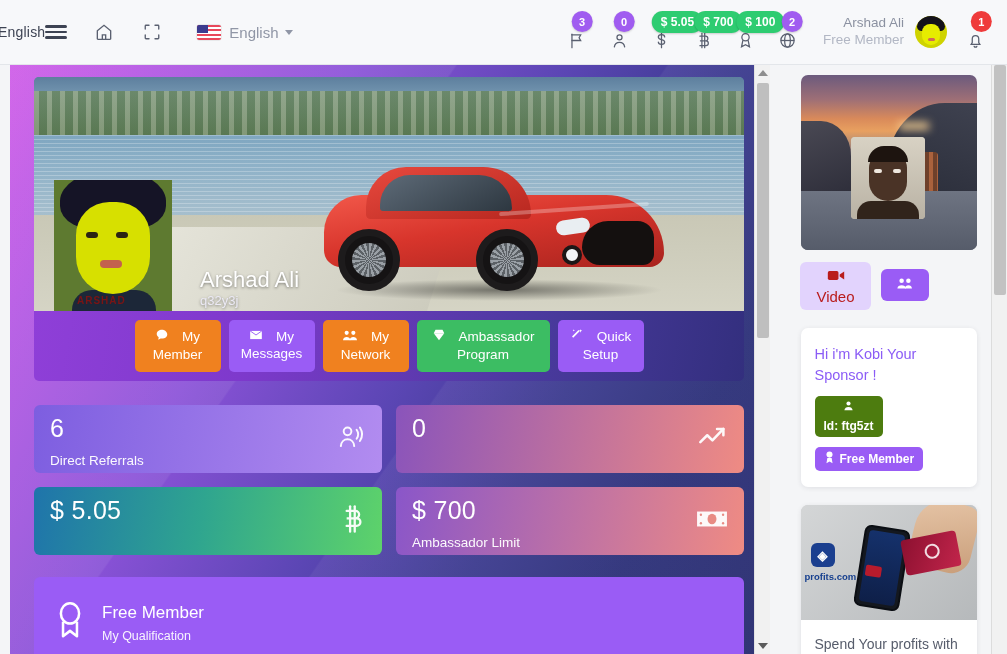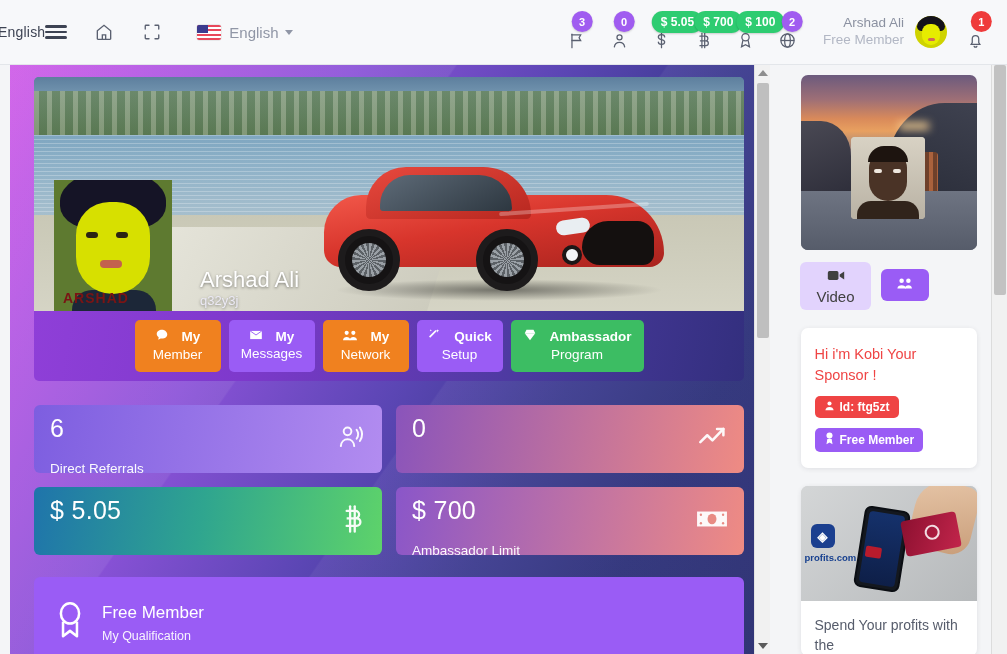--- a/index.html
+++ b/index.html
@@ -176,21 +176,21 @@
     position:absolute; left:20px; top:103px; width:118px; height:132px;
     overflow:hidden; background:#5e7a30;
   }
   .hero-avatar .hr{position:absolute;left:6px;top:-10px;width:106px;height:62px;border-radius:50% 50% 42% 42%;
     background:#151426;}
   .hero-avatar .fc{position:absolute;left:22px;top:22px;width:74px;height:92px;
     border-radius:36px 36px 40px 40px;background:#d7e000;}
   .hero-avatar .ey1,.hero-avatar .ey2{position:absolute;top:52px;width:12px;height:6px;border-radius:6px;background:#2b2413;}
   .hero-avatar .ey1{left:32px;} .hero-avatar .ey2{left:62px;}
   .hero-avatar .mo{position:absolute;left:46px;top:80px;width:22px;height:8px;border-radius:8px;background:#c3614e;}
-  .hero-avatar .nm{position:absolute;left:9px;bottom:6px;font-size:14px;font-weight:700;color:#7a1414;letter-spacing:1px;}
+  .hero-avatar .nm{position:absolute;left:23px;bottom:6px;font-size:10px;font-weight:700;color:#7a1414;letter-spacing:1px;}
   .hero-avatar .neck{position:absolute;left:18px;bottom:0;width:84px;height:22px;background:#1c2738;border-radius:20px 20px 0 0;}
 
   .hero-name{
     position:absolute; left:166px; top:190px; color:#fff; font-size:22px;
     text-shadow:0 1px 3px rgba(0,0,0,.45);
   }
   .hero-uid{
     position:absolute; left:166px; top:216px; color:#eceaf5; font-size:13px;
     text-shadow:0 1px 3px rgba(0,0,0,.45);
   }
@@ -200,34 +200,34 @@
     position:relative; width:710px; height:70px; margin-top:-6px;
     background:linear-gradient(100deg,#8f3fd8 0%,#7e39cc 30%,#4a3a9e 70%,#332f7e 100%);
     border-radius:0 0 5px 5px; display:flex; align-items:center; justify-content:center; gap:8px;
   }
   .act-btn{
     width:86px; height:52px; border-radius:5px; border:none; cursor:pointer;
     color:#fff; font-size:13.5px; line-height:1.25; font-family:inherit;
     display:flex; flex-direction:column; align-items:center; justify-content:center;
     text-align:center; padding:0 4px;
   }
-  .act-btn .l1{display:flex;align-items:center;gap:13px;font-weight:bold;}
+  .act-btn .l1{display:flex;align-items:center;gap:13px;}
   .act-btn.wide{ width:133px; }
   .ab-orange{ background:#f0811f; }
   .ab-violet{ background:#9a5cf5; }
   .ab-green { background:#3cbd63; }
 
   
   .stats{ display:flex; flex-wrap:wrap; gap:14px; margin-top:24px; width:710px; }
   .scard{
     width:348px; height:68px; border-radius:6px; position:relative; color:#fff;
     padding:10px 16px; overflow:hidden;
   }
   .scard .num{ font-size:25px; font-weight:400; line-height:1.08; letter-spacing:.3px;}
-  .scard .lbl{ font-size:13.5px; margin-top:19px; opacity:.96; }
+  .scard .lbl{ font-size:13.5px; margin-top:11px; opacity:.96; }
   .scard .ci{ position:absolute; right:16px; top:50%; transform:translateY(-50%); opacity:.95; }
   .sc-1{ background:linear-gradient(100deg,#7d5ee0,#b28cf0); }
   .sc-2{ background:linear-gradient(100deg,#8a54bb,#ef8b83); }
   .sc-3{ background:linear-gradient(100deg,#1f74ab,#2fa58f 48%,#5ed36a); }
   .sc-4{ background:linear-gradient(100deg,#8a56c9,#ef8b83); }
 
   
   .qual{
     width:710px; height:92px; margin-top:22px; border-radius:6px;
     background:#9a5cf5; color:#fff; display:flex; align-items:center; padding:0 22px; gap:18px;
@@ -266,33 +266,33 @@
   .vc-pip .e1,.vc-pip .e2{position:absolute;top:32px;width:8px;height:4px;border-radius:4px;background:#efe8df;}
   .vc-pip .e1{left:23px;} .vc-pip .e2{left:42px;}
   .vc-pip .shd{position:absolute;left:6px;bottom:0;width:62px;height:18px;background:#31241b;border-radius:14px 14px 0 0;}
 
   .rail-btns{ display:flex; gap:10px; padding:12px 0 0 14px; align-items:flex-start; }
   .rb{
     border:none; cursor:pointer; border-radius:6px; font-family:inherit;
     display:flex;flex-direction:column;align-items:center;justify-content:center;gap:3px;
   }
   .rb-profile{ width:76px;height:48px;background:#9a5cf5;color:#fff;font-size:15px; }
-  .rb-video  { width:71px;height:48px;background:#e2d3fd;color:#404040;font-size:15px; }
+  .rb-video  { width:71px;height:48px;background:#e2d3fd;color:#b91c1c;font-size:15px; }
   .rb-people { width:48px;height:32px;background:#9a5cf5;color:#fff; margin-top:7px;}
 
   .sponsor-card{
     width:176px; margin:18px auto 0; background:#fff; border-radius:7px;
     box-shadow:0 1px 5px rgba(40,40,60,.10); padding:16px 14px 16px;
   }
-  .sp-title{ font-size:14.5px; color:#ef4444; line-height:1.45; }
+  .sp-title{ font-size:14.5px; color:#8b5cf6; line-height:1.45; }
   .pill{
     display:inline-flex; align-items:center; gap:5px; border-radius:5px; color:#fff;
     font-size:12px; font-weight:700; padding:4px 9px; margin-top:10px;
   }
-  .pill-id{ background:#ef4444; }
+  .pill-id{ background:#4d7c0f;flex-direction:column; }
   .pill-rank{ background:#9a5cf5; }
 
   .promo-card{
     width:176px; margin:18px auto 0; background:#fff; border-radius:7px;
     box-shadow:0 1px 5px rgba(40,40,60,.10); overflow:hidden;
   }
   .promo-img{ position:relative; width:176px; height:115px; background:#c8cacb; }
   .promo-img .bgtex{position:absolute;inset:0;background:linear-gradient(135deg,#d4d6d7,#b6b9bb);}
   .promo-img .logo{position:absolute;left:10px;top:38px;width:24px;height:24px;border-radius:6px;
     background:#1b3f8f;display:flex;align-items:center;justify-content:center;color:#fff;font-size:13px;font-weight:700;}
@@ -505,45 +505,45 @@
                   <circle cx="17" cy="5" r="3.1"></circle>
                 <path d="M1.5 16c.3-3 2.6-4.7 5.5-4.7S12.2 13 12.5 16z"></path>
                 <path d="M11.5 16c.3-3 2.6-4.7 5.5-4.7S22.2 13 22.5 16z"></path>
               </svg>
             </span>
             <span>My</span>
           </span>
           <span>Network</span>
         </button>
 
+        <button class="act-btn ab-green wide">
+          <span class="l1">
+            <span>
+              <svg width="14" height="14" viewBox="0 0 24 24" fill="currentColor">
+                <path d="M3 9h18l-9 12z"></path>
+                  <path d="M6 3h12l3 6H3z"></path>
+              </svg>
+            </span>
+            <span>Ambassador</span>
+          </span>
+          <span>Program</span>
+        </button>
+
         <button class="act-btn ab-violet">
           <span class="l1">
             <span>
               <svg width="14" height="14" viewBox="0 0 24 24" fill="currentColor">
                 <path d="M14.5 3.5l2 2-11 11-2-2z"></path>
                   <path d="M18 2l.8 2L21 4.8 18.8 5.6 18 8l-.8-2.4L15 4.8 17.2 4z"></path>
                 <path d="M6.5 2l.5 1.4L8.4 4 7 4.5 6.5 6 6 4.5 4.6 4 6 3.4z"></path>
               </svg>
             </span>
             <span>Quick</span>
           </span>
           <span>Setup</span>
-        </button>
-
-        <button class="act-btn ab-green wide">
-          <span class="l1">
-            <span>
-              <svg width="14" height="14" viewBox="0 0 24 24" fill="currentColor">
-                <path d="M3 9h18l-9 12z"></path>
-                  <path d="M6 3h12l3 6H3z"></path>
-              </svg>
-            </span>
-            <span>Ambassador</span>
-          </span>
-          <span>Program</span>
         </button>
       </div>
 
       <div class="stats">
 
         <div class="scard sc-1">
           <div class="num">6</div>
           <div class="lbl">Direct Referrals</div>
           <span class="ci">
             <svg width="29" height="25" viewBox="0 0 24 22" fill="none" stroke="#fff" stroke-width="1.7" stroke-linecap="round">

